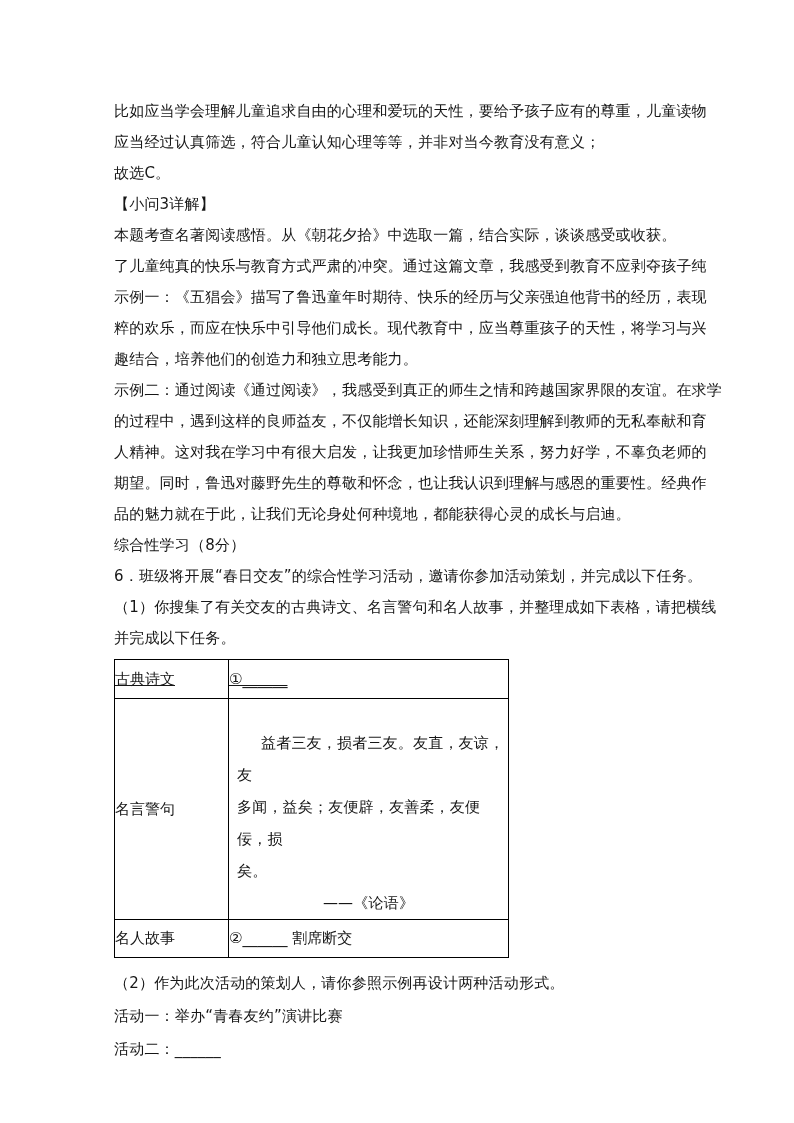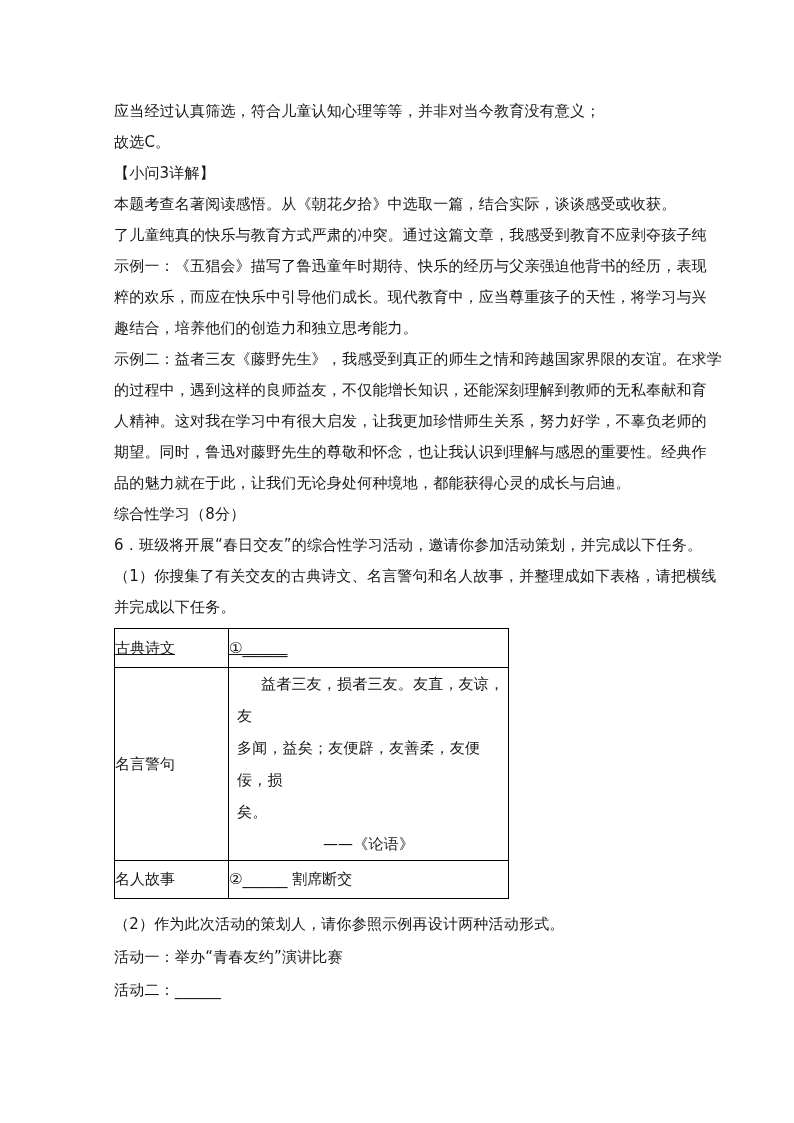--- a/index.html
+++ b/index.html
@@ -35,41 +35,42 @@
     vertical-align: middle;
     padding: 0;
   }
   .label-cell { width: 114px; padding-left: 11px; }
   .content-cell { width: 280px; padding-left: 8px; }
   .row-1 { height: 39px; text-decoration: underline; }
   .row-2 { height: 135px; }
   .row-3 { height: 38px; }
   .quote-cell { padding: 4px 0; }
   .qline { line-height: 32px; padding-left: 8px; font-size: 15px; letter-spacing: 0.2px; }
-  .qline-first { text-indent: 24px; }
+  .qline-first { text-indent: 24px; margin-top: 28px; }
   .qline-source { text-align: center; padding-right: 8px; }
   .story-name { }
   .post-table { margin-top: 10px; }
   .post-table .tline { margin-bottom: 2px; }
 </style>
 </head>
 <body>
 
 <div class="page">
   <div class="content">
 
+    <p class="tline">比如应当学会理解儿童追求自由的心理和爱玩的天性，要给予孩子应有的尊重，儿童读物</p>
     <p class="tline">应当经过认真筛选，符合儿童认知心理等等，并非对当今教育没有意义；</p>
     <p class="tline">故选C。</p>
     <p class="tline">【小问3详解】</p>
     <p class="tline">本题考查名著阅读感悟。从《朝花夕拾》中选取一篇，结合实际，谈谈感受或收获。</p>
     <p class="tline">了儿童纯真的快乐与教育方式严肃的冲突。通过这篇文章，我感受到教育不应剥夺孩子纯</p>
     <p class="tline">示例一：《五猖会》描写了鲁迅童年时期待、快乐的经历与父亲强迫他背书的经历，表现</p>
     <p class="tline">粹的欢乐，而应在快乐中引导他们成长。现代教育中，应当尊重孩子的天性，将学习与兴</p>
     <p class="tline">趣结合，培养他们的创造力和独立思考能力。</p>
-    <p class="tline">示例二：益者三友《藤野先生》，我感受到真正的师生之情和跨越国家界限的友谊。在求学</p>
+    <p class="tline">示例二：通过阅读《通过阅读》，我感受到真正的师生之情和跨越国家界限的友谊。在求学</p>
     <p class="tline">的过程中，遇到这样的良师益友，不仅能增长知识，还能深刻理解到教师的无私奉献和育</p>
     <p class="tline">人精神。这对我在学习中有很大启发，让我更加珍惜师生关系，努力好学，不辜负老师的</p>
     <p class="tline">期望。同时，鲁迅对藤野先生的尊敬和怀念，也让我认识到理解与感恩的重要性。经典作</p>
     <p class="tline">品的魅力就在于此，让我们无论身处何种境地，都能获得心灵的成长与启迪。</p>
 
     <p class="tline">综合性学习（8分）</p>
     <p class="tline">6．班级将开展“春日交友”的综合性学习活动，邀请你参加活动策划，并完成以下任务。</p>
     <p class="tline">（1）你搜集了有关交友的古典诗文、名言警句和名人故事，并整理成如下表格，请把横线</p>
     <p class="tline">并完成以下任务。</p>
 

